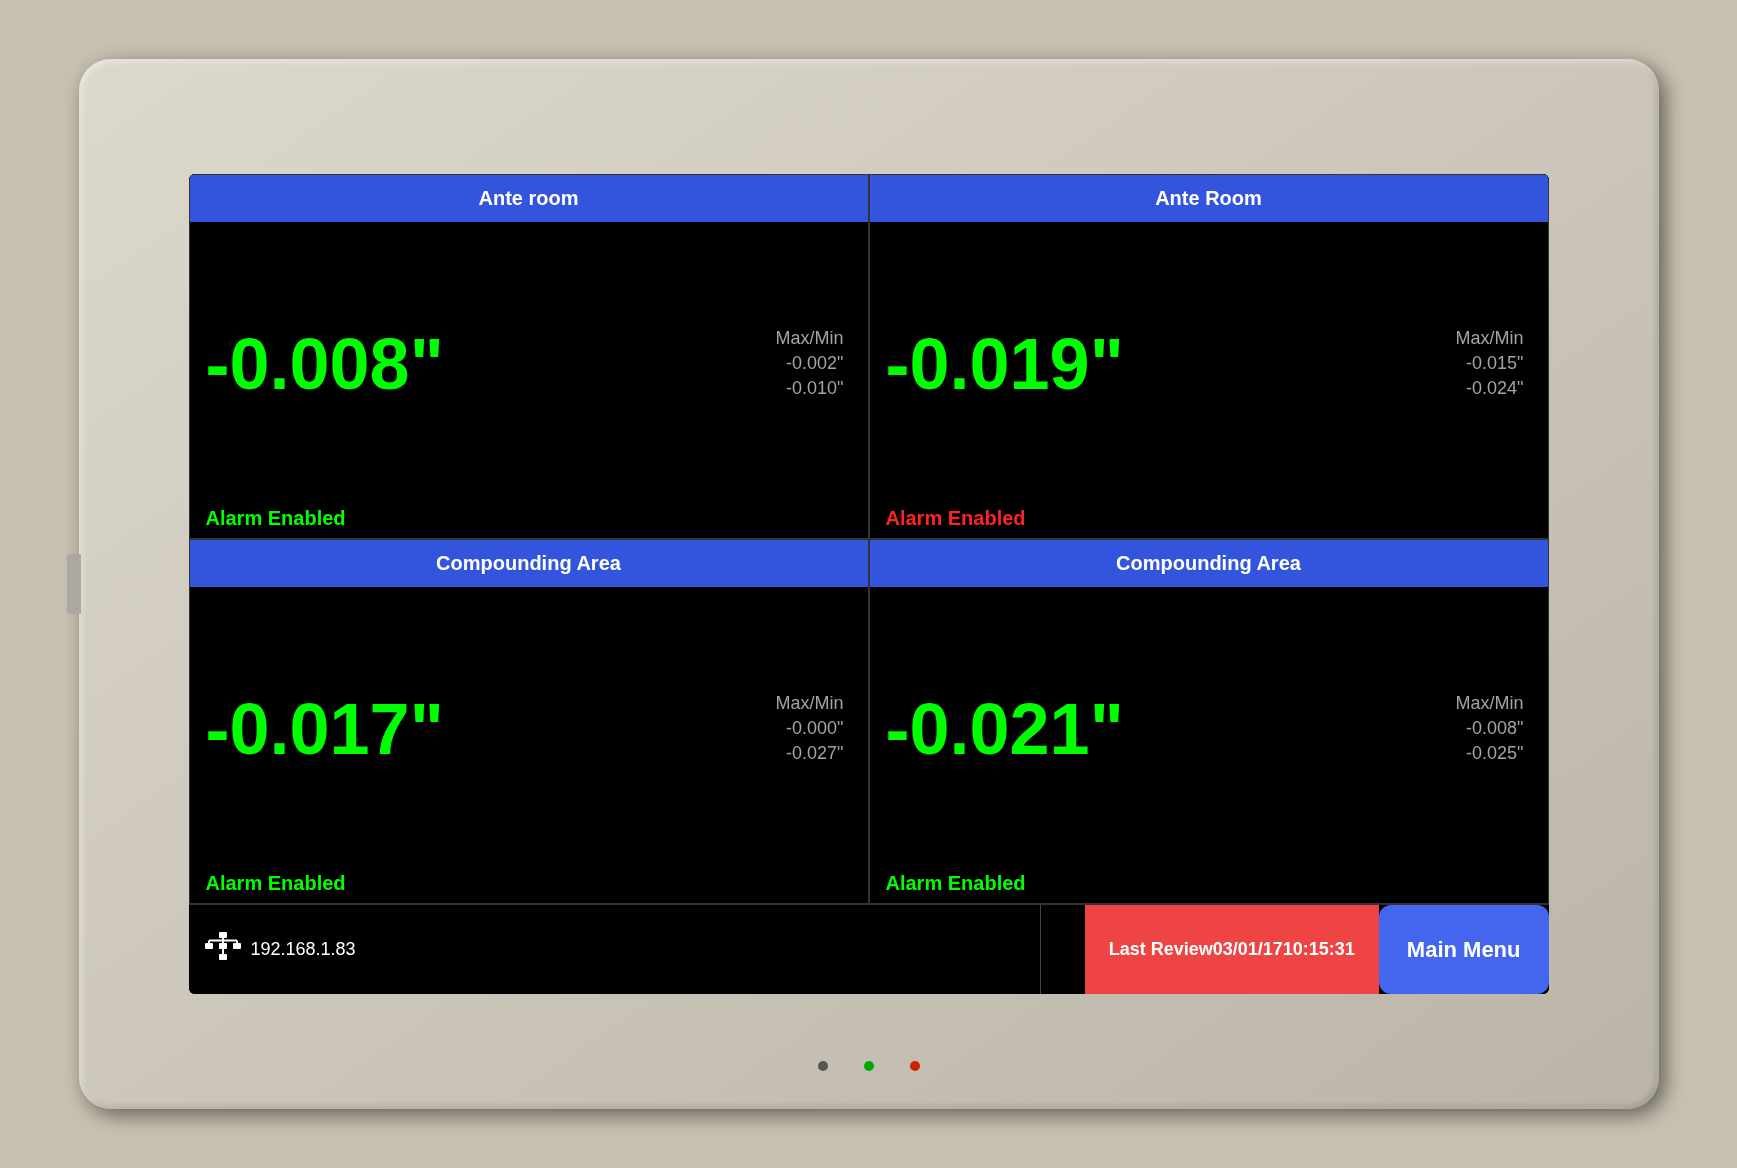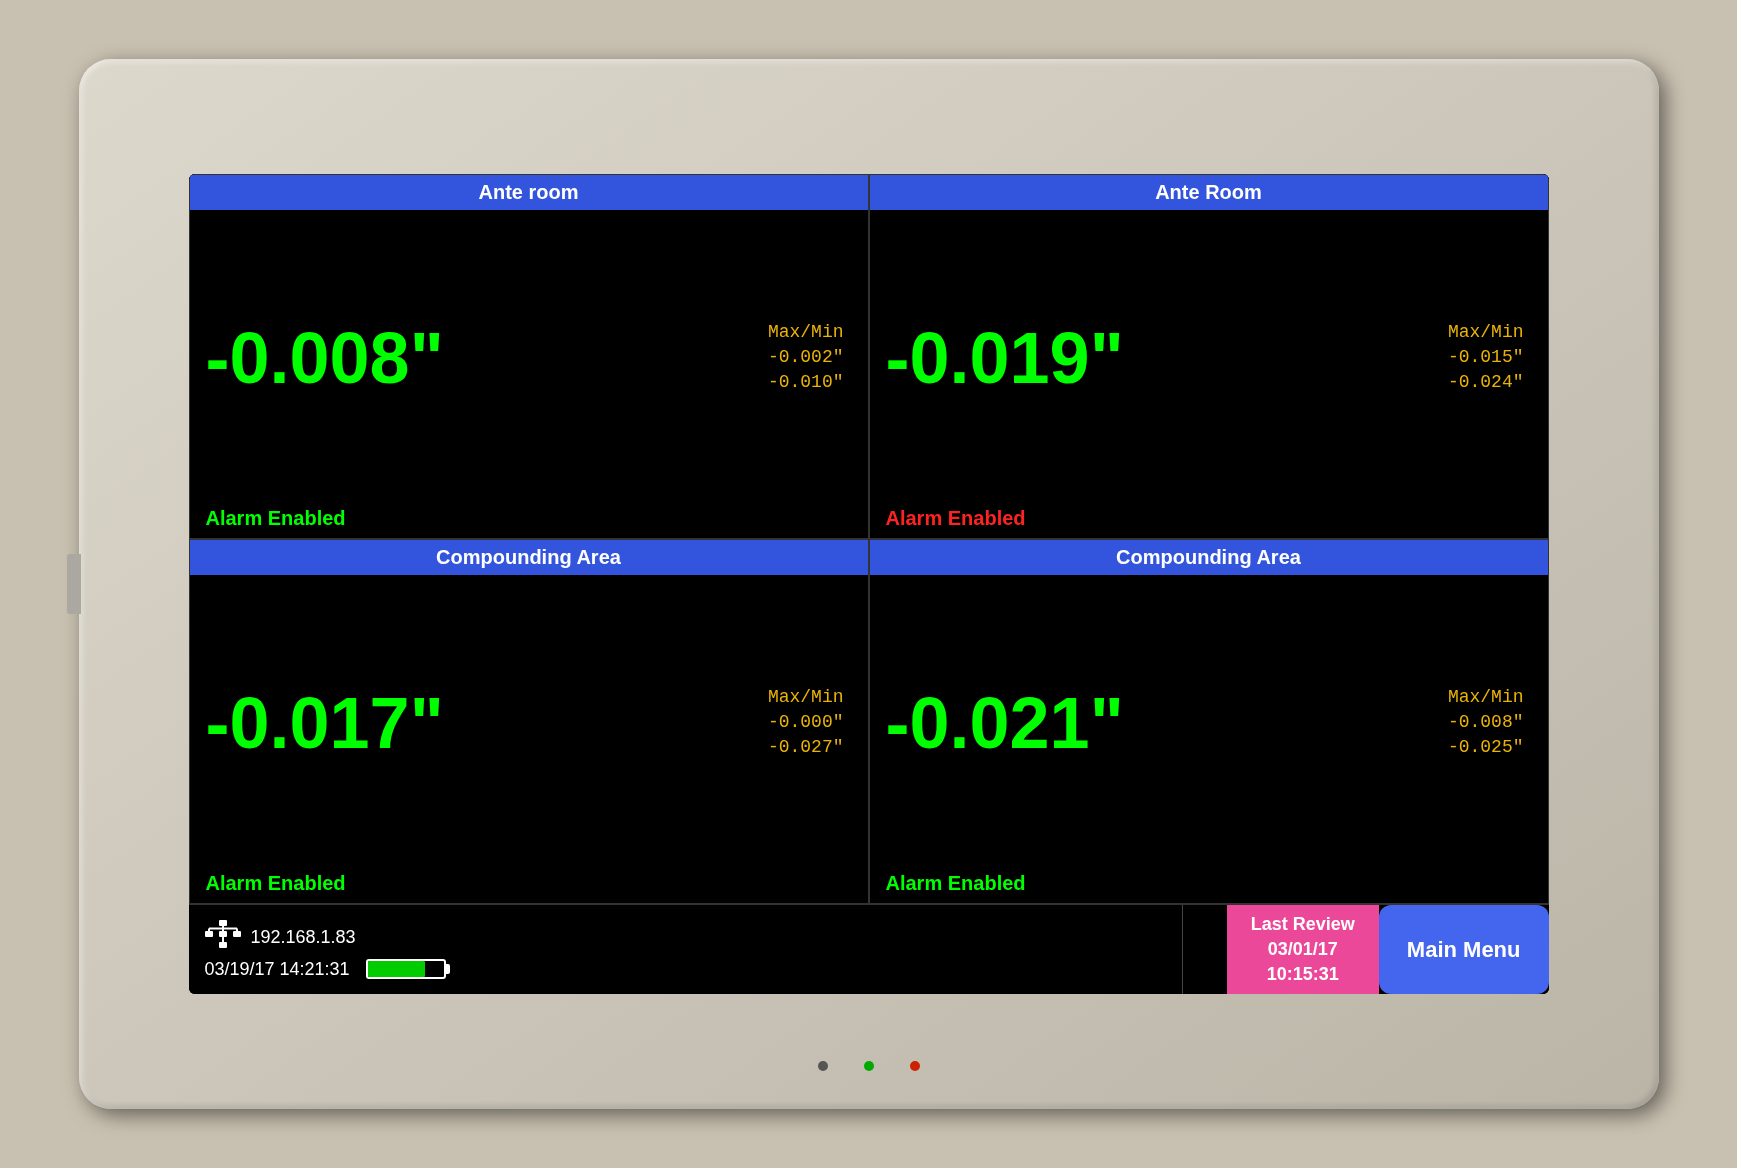--- a/index.html
+++ b/index.html
@@ -44,47 +44,46 @@
     .cell {
       display: flex;
       flex-direction: column;
       background: #000;
       border: 1px solid #333;
     }
     .cell-header {
       background: #3355dd;
       color: white;
       text-align: center;
-      padding: 6px 0;
+      padding: 12px 0;
       font-size: 20px;
       font-weight: bold;
     }
     .cell-body {
       flex: 1;
       display: flex;
       flex-direction: row;
       align-items: center;
       justify-content: space-between;
       padding: 10px 16px 0 16px;
       position: relative;
     }
     .cell-value {
       color: #00ff00;
       font-size: 72px;
       font-weight: bold;
       font-family: Arial, sans-serif;
       flex: 1;
     }
     .cell-maxmin {
-      color: #eab308;
+      color: #a3a3a3;
       font-size: 18px;
       text-align: right;
       line-height: 1.4;
       padding-right: 8px;
-      font-family: Liberation Mono, monospace;
     }
     .cell-alarm {
       color: #00ff00;
       font-size: 20px;
       font-weight: bold;
       padding: 4px 16px 8px 16px;
       margin-top: 8px;
     }
     .cell-alarm.disabled {
       color: #ff2222;
@@ -155,24 +154,24 @@
       height: 100%;
       background: #00cc00;
       width: 75%;
       border-radius: 1px;
     }
     .status-right {
       display: flex;
       flex-direction: row;
     }
     .last-review-box {
-      background: #ec4899;
-      color: white;
-      display: flex;
-      flex-direction: column;
+      background: #ef4444;
+      color: white;
+      display: flex;
+      flex-direction: row;
       align-items: center;
       justify-content: center;
       padding: 8px 24px;
       font-size: 18px;
       text-align: center;
       line-height: 1.4;
       font-weight: bold;
       margin-left: 44px;
     }
     .main-menu-box {
@@ -303,28 +302,20 @@
               <line x1="18" y1="6" x2="18" y2="11" stroke="white" stroke-width="2"></line>
               <line x1="18" y1="8.5" x2="4" y2="8.5" stroke="white" stroke-width="2"></line>
               <line x1="18" y1="8.5" x2="32" y2="8.5" stroke="white" stroke-width="2"></line>
               <line x1="4" y1="8.5" x2="4" y2="11" stroke="white" stroke-width="2"></line>
               <line x1="32" y1="8.5" x2="32" y2="11" stroke="white" stroke-width="2"></line>
               <line x1="18" y1="17" x2="18" y2="22" stroke="white" stroke-width="2"></line>
             </svg>
           </span>
           <span style="color:white; font-size:18px;">192.168.1.83</span>
         </div>
-        <div class="status-datetime">
-          <span style="color:white; font-size:18px;">03/19/17   14:21:31</span>
-          <div class="battery-bar">
-            <div class="battery-outer">
-              <div class="battery-fill"></div>
-            </div>
-          </div>
-        </div>
       </div>
       <div class="status-right">
         <div class="last-review-box">
           <span>Last Review</span>
           <span>03/01/17</span>
           <span>10:15:31</span>
         </div>
         <div class="main-menu-box">
           <span>Main Menu</span>
         </div>

